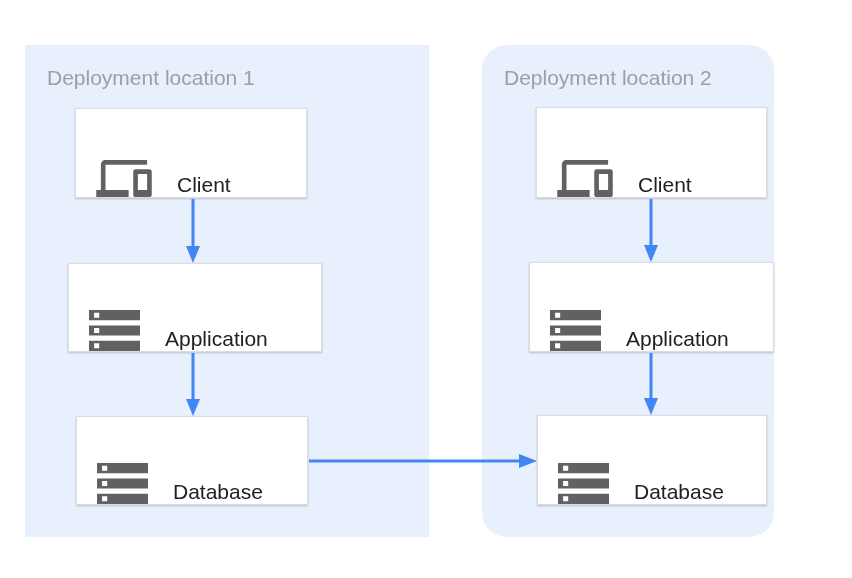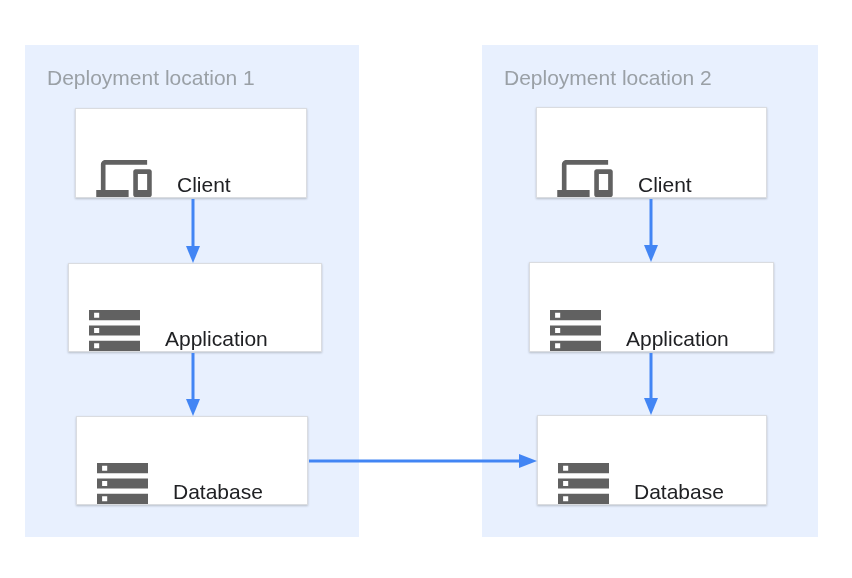--- a/index.html
+++ b/index.html
@@ -18,22 +18,22 @@
     position:relative;
     width:852px;height:578px;
     background:var(--background);
     overflow:hidden;
   }
   .panel{
     position:absolute;
     top:45px;height:492px;
     background:var(--panel-bg);
   }
-  .panel--one{left:25px;width:334px;}
-  .panel--two{left:482px;width:336px;}
+  .panel--one{left:25px;width:404px;}
+  .panel--two{left:482px;width:292px;border-radius:25px;}
   .panel-title{
     position:absolute;
     left:22px;top:21px;
     font-size:21px;
     line-height:24px;
     color:var(--panel-title);
     white-space:nowrap;
   }
   .node{
     position:absolute;

